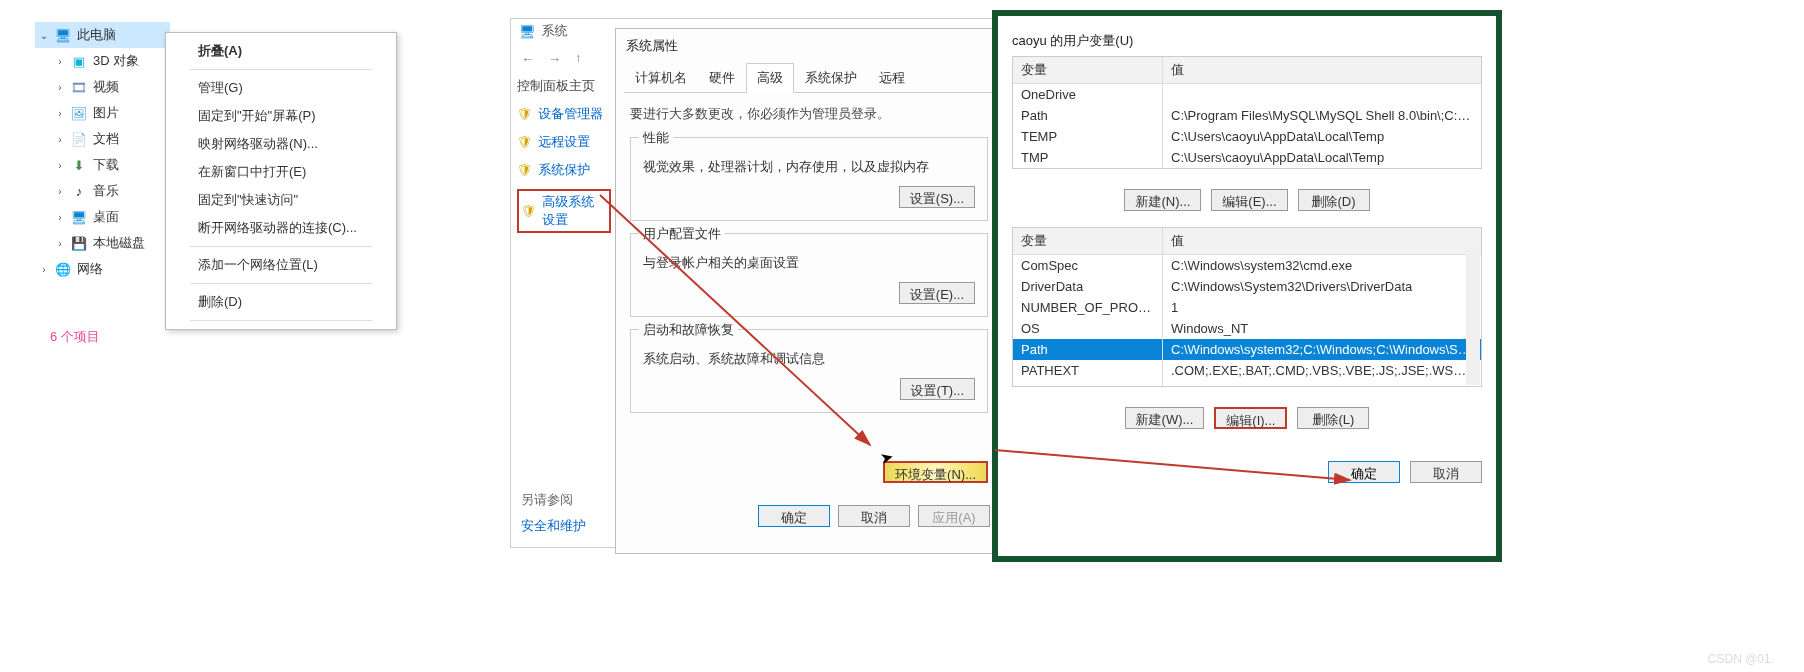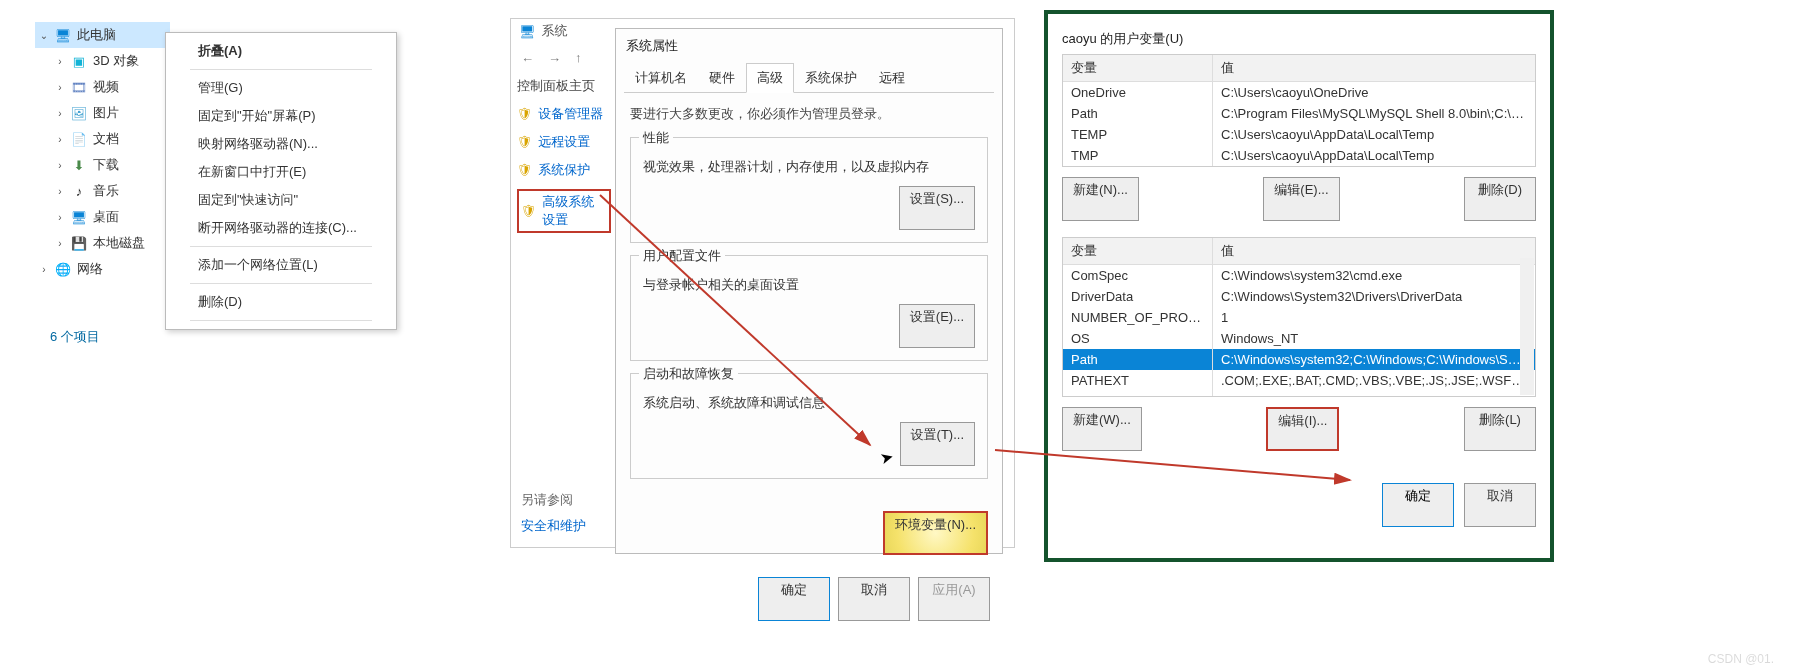--- a/index.html
+++ b/index.html
@@ -5,21 +5,21 @@
   * { box-sizing: border-box; font-family: "Microsoft YaHei", "Segoe UI", sans-serif; }
   body { margin: 0; width: 1804px; height: 672px; background: #fff; position: relative; font-size: 13px; color: #333; }
   .panel { position: absolute; background: #fff; }
   
   #explorer { left: 35px; top: 22px; width: 135px; }
   .tree-row { display: flex; align-items: center; height: 26px; padding-left: 4px; gap: 6px; cursor: default; }
   .tree-row.sel { background: #cce8ff; }  .tree-row .exp { width:10px; color:#555; font-size:10px; text-align:center; }
   .tree-row .ic { width:16px; height:16px; display:inline-flex; align-items:center; justify-content:center; font-size:13px; }
   .ic-pc{color:#0a84d6}.ic-3d{color:#12b3d6}.ic-vid{color:#5a7dbf}.ic-pic{color:#3b9fd0}.ic-doc{color:#5a8dcf}
   .ic-dl{color:#4a8a4a}.ic-mus{color:#2a2a2a}.ic-desk{color:#0a84d6}.ic-disk{color:#888}.ic-net{color:#0a84d6}
-  #status-left{position:absolute;left:50px;top:328px;color:#0369a1}
+  #status-left{position:absolute;left:50px;top:328px;color:#ec4899}
   
   #ctxmenu { position:absolute; left:165px; top:32px; width:232px; background:#fff; border:1px solid #bbb; box-shadow:2px 2px 6px rgba(0,0,0,.2); padding:4px 16px;}
   #ctxmenu .mi{padding:5px 16px;cursor:default}
   #ctxmenu .mi.bold{font-weight:700}
   #ctxmenu hr{border:none;border-top:1px solid #ddd;margin:4px 8px}
   #ctxmenu .mi.boxed{border:2px solid #c0392b;margin:0 8px}
   
   #syswin{left:510px;top:18px;width:505px;height:530px;border:1px solid #ccc}
   #syswin .titlebar{height:24px;display:flex;align-items:center;padding:0 8px;gap:6px;color:#555}
   #syswin .navbar{height:28px;display:flex;align-items:center;padding:0 10px;gap:14px;color:#777}
@@ -34,40 +34,40 @@
   
   #sysprop{left:615px;top:28px;width:388px;height:526px;background:#fdfdfd;border:1px solid #bbb}
   #sysprop .title{padding:8px 10px;color:#222}
   #sysprop .tabs{display:flex;border-bottom:1px solid #ccc;margin:0 8px}
   #sysprop .tab{padding:5px 10px;cursor:pointer;border:1px solid transparent;border-bottom:none;margin-bottom:-1px}
   #sysprop .tab.active{background:#fff;border-color:#ccc;border-bottom:1px solid #fff}
   #sysprop .content{padding:12px 14px}
   .note{color:#444;margin-bottom:14px}
   .grp{border:1px solid #ccc;padding:20px 12px 12px;margin-bottom:12px;position:relative}
   .grp .lgd{position:absolute;top:-9px;left:8px;background:#fdfdfd;padding:0 4px;color:#333}
-  .btn{display:inline-block;min-width:72px;height:44px;line-height:24px;text-align:center;border:1px solid #999;background:#eee;cursor:pointer;padding:0 10px}
+  .btn{display:inline-block;min-width:72px;height:22px;line-height:24px;text-align:center;border:1px solid #999;background:#eee;cursor:pointer;padding:0 10px}
   .grp .row-right{text-align:right;margin-top:10px}
-  #envbtn-wrap{text-align:right;margin:8px 14px 14px}
+  #envbtn-wrap{text-align:right;margin:24px 14px 14px}
   #envbtn{border:2px solid #c0392b;background:radial-gradient(circle,#fff8c5 0%,#f5e26b 70%,#e9d75a 100%);position:relative}
   .dlgbtns{display:flex;justify-content:flex-end;gap:8px;padding:8px 12px}
   .btn.primary{border:1px solid #0a84d6}
   
-  #envdlg{left:1044px;top:10px;width:510px;height:552px;background:#fff;border:4px solid #14532d}
+  #envdlg{left:992px;top:10px;width:510px;height:552px;background:#fff;border:6px solid #14532d}
   #envdlg .pad{padding:8px 14px}
   .varlabel{margin:8px 0 6px;color:#222}
   .grid{border:1px solid #ccc;max-height:130px;overflow:hidden;position:relative}
   .grid .hd{display:flex;background:#f2f2f2;border-bottom:1px solid #ddd}
   .grid .hd div{padding:4px 8px}
   .c1{width:150px;border-right:1px solid #ddd}
   .c2{flex:1}
   .grid .r{display:flex}.grid .r div{padding:3px 8px;white-space:nowrap;overflow:hidden;text-overflow:ellipsis}
   .grid .r.sel{background:#0a84d6;color:#fff}
   .grid.sys{max-height:160px}
   .grid .scrollhint{position:absolute;right:1px;top:20px;bottom:1px;width:14px;background:#f0f0f0}
-  .btnrow{display:flex;justify-content:space-between;gap:16px;margin:10px 0 16px}
+  .btnrow{display:flex;justify-content:center;gap:10px;margin:20px 0 16px}
   .btn.boxed{border:2px solid #c0392b}
   .okrow{display:flex;justify-content:flex-end;gap:10px;padding:8px 14px}
   .btn.okprimary{border:1px solid #0a84d6;color:#000}
   .watermark{position:absolute;right:30px;bottom:6px;color:rgba(0,0,0,.15);font-size:12px}
   
   svg.arrows{position:absolute;left:0;top:0;pointer-events:none}
   .cursor{position:absolute;left:880px;top:448px;font-size:16px;color:#000;transform:rotate(-15deg)}
 </style>
 </head>
 <body>
@@ -225,21 +225,20 @@
   <div class="pad">
     <div class="varlabel">caoyu 的用户变量(U)</div>
     <div class="grid">
       <div class="hd">
           <div class="c1">变量</div>
           <div class="c2">值</div>
         </div>
       <div id="uvars">
           <div class="r">
             <div class="c1">OneDrive</div>
-            <div class="c2">C:\Users\caoyu\OneDrive</div>
           </div>
           <div class="r">
             <div class="c1">Path</div>
             <div class="c2">C:\Program Files\MySQL\MySQL Shell 8.0\bin\;C:\Users\caoy...</div>
           </div>
           <div class="r">
             <div class="c1">TEMP</div>
             <div class="c2">C:\Users\caoyu\AppData\Local\Temp</div>
           </div>
           <div class="r">

